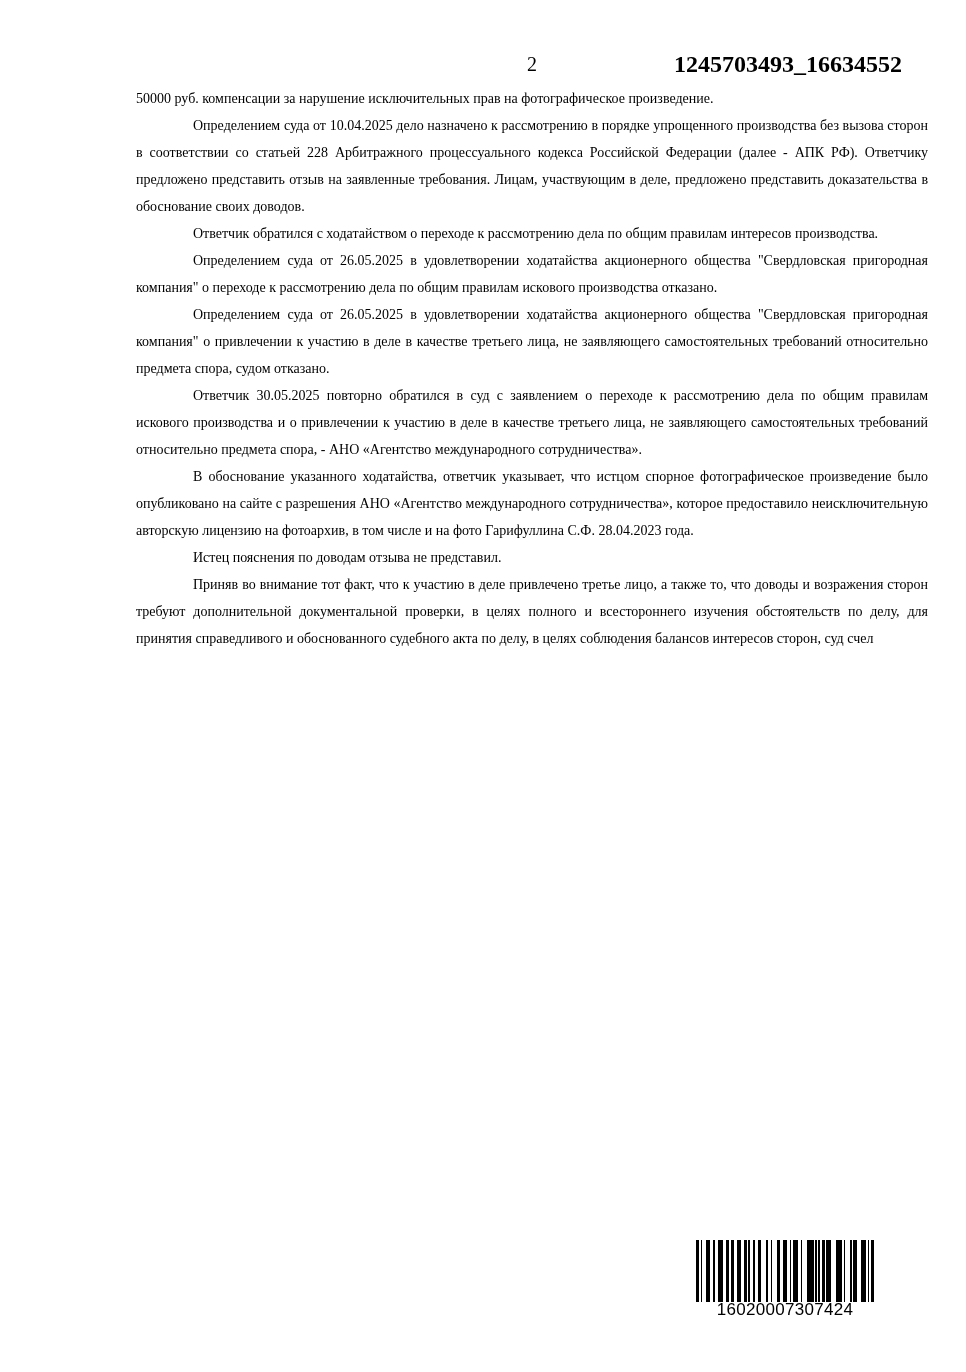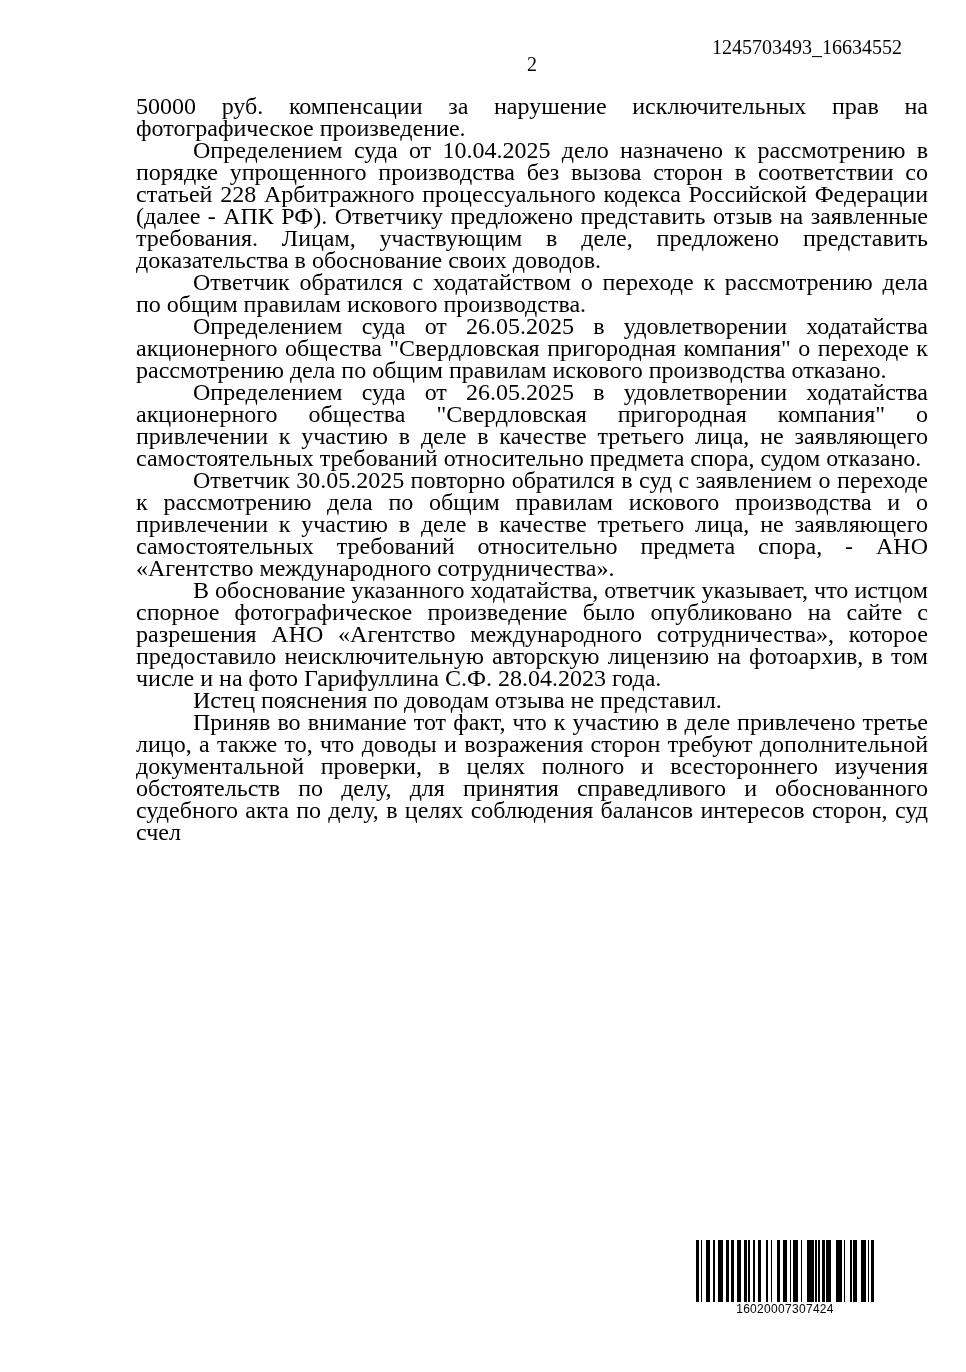--- a/index.html
+++ b/index.html
@@ -20,33 +20,34 @@
     position: absolute;
     top: 53px;
     left: 136px;
     width: 792px;
     text-align: center;
     font-size: 20px;
     line-height: 23px;
   }
   .doc-id {
     position: absolute;
-    top: 36px;
+    top: 53px;
     right: 64px;
-    font-size: 20px;
+    font-size: 24px;
     line-height: 23px;
     white-space: nowrap;
+    font-weight: bold;
   }
   .body-text {
     position: absolute;
-    top: 95px;
+    top: 85px;
     left: 136px;
     width: 792px;
-    font-size: 24px;
-    line-height: 22px;
+    font-size: 14px;
+    line-height: 27px;
   }
   .para {
     margin: 0;
     padding: 0;
     text-indent: 57px;
     text-align: justify;
   }
   .para.no-indent {
     text-indent: 0;
   }
@@ -58,39 +59,39 @@
     text-align: center;
   }
   .barcode-svg {
     display: block;
     width: 178px;
     height: 62px;
   }
   .barcode-num {
     margin-top: 1px;
     font-family: "Liberation Sans", "DejaVu Sans", sans-serif;
-    font-size: 12px;
+    font-size: 17px;
     line-height: 13px;
     letter-spacing: 0.3px;
     white-space: nowrap;
   }
 </style>
 </head>
 <body>
 
 <div class="page">
 
   <span class="page-num">2</span>
 
   <span class="doc-id">1245703493_16634552</span>
 
   <main class="body-text" id="paragraphs">
       <p class="para no-indent">50000 руб. компенсации за нарушение исключительных прав на фотографическое произведение.</p>
       <p class="para">Определением суда от 10.04.2025 дело назначено к рассмотрению в порядке упрощенного производства без вызова сторон в соответствии со статьей 228 Арбитражного процессуального кодекса Российской Федерации (далее - АПК РФ). Ответчику предложено представить отзыв на заявленные требования. Лицам, участвующим в деле, предложено представить доказательства в обоснование своих доводов.</p>
-      <p class="para">Ответчик обратился с ходатайством о переходе к рассмотрению дела по общим правилам искового производства.</p>
+      <p class="para">Ответчик обратился с ходатайством о переходе к рассмотрению дела по общим правилам интересов производства.</p>
       <p class="para">Определением суда от 26.05.2025 в удовлетворении ходатайства акционерного общества "Свердловская пригородная компания" о переходе к рассмотрению дела по общим правилам искового производства отказано.</p>
       <p class="para">Определением суда от 26.05.2025 в удовлетворении ходатайства акционерного общества "Свердловская пригородная компания" о привлечении к участию в деле в качестве третьего лица, не заявляющего самостоятельных требований относительно предмета спора, судом отказано.</p>
       <p class="para">Ответчик 30.05.2025 повторно обратился в суд с заявлением о переходе к рассмотрению дела по общим правилам искового производства и о привлечении к участию в деле в качестве третьего лица, не заявляющего самостоятельных требований относительно предмета спора, - АНО «Агентство международного сотрудничества».</p>
       <p class="para">В обоснование указанного ходатайства, ответчик указывает, что истцом спорное фотографическое произведение было опубликовано на сайте с разрешения АНО «Агентство международного сотрудничества», которое предоставило неисключительную авторскую лицензию на фотоархив, в том числе и на фото Гарифуллина С.Ф. 28.04.2023 года.</p>
       <p class="para">Истец пояснения по доводам отзыва не представил.</p>
       <p class="para">Приняв во внимание тот факт, что к участию в деле привлечено третье лицо, а также то, что доводы и возражения сторон требуют дополнительной документальной проверки, в целях полного и всестороннего изучения обстоятельств по делу, для принятия справедливого и обоснованного судебного акта по делу, в целях соблюдения балансов интересов сторон, суд счел</p>
     </main>
 
   <div class="barcode-block">
     <svg id="barcode-svg" class="barcode-svg" viewBox="0 0 112 10" preserveAspectRatio="none" shape-rendering="crispEdges" xmlns="http://www.w3.org/2000/svg">

